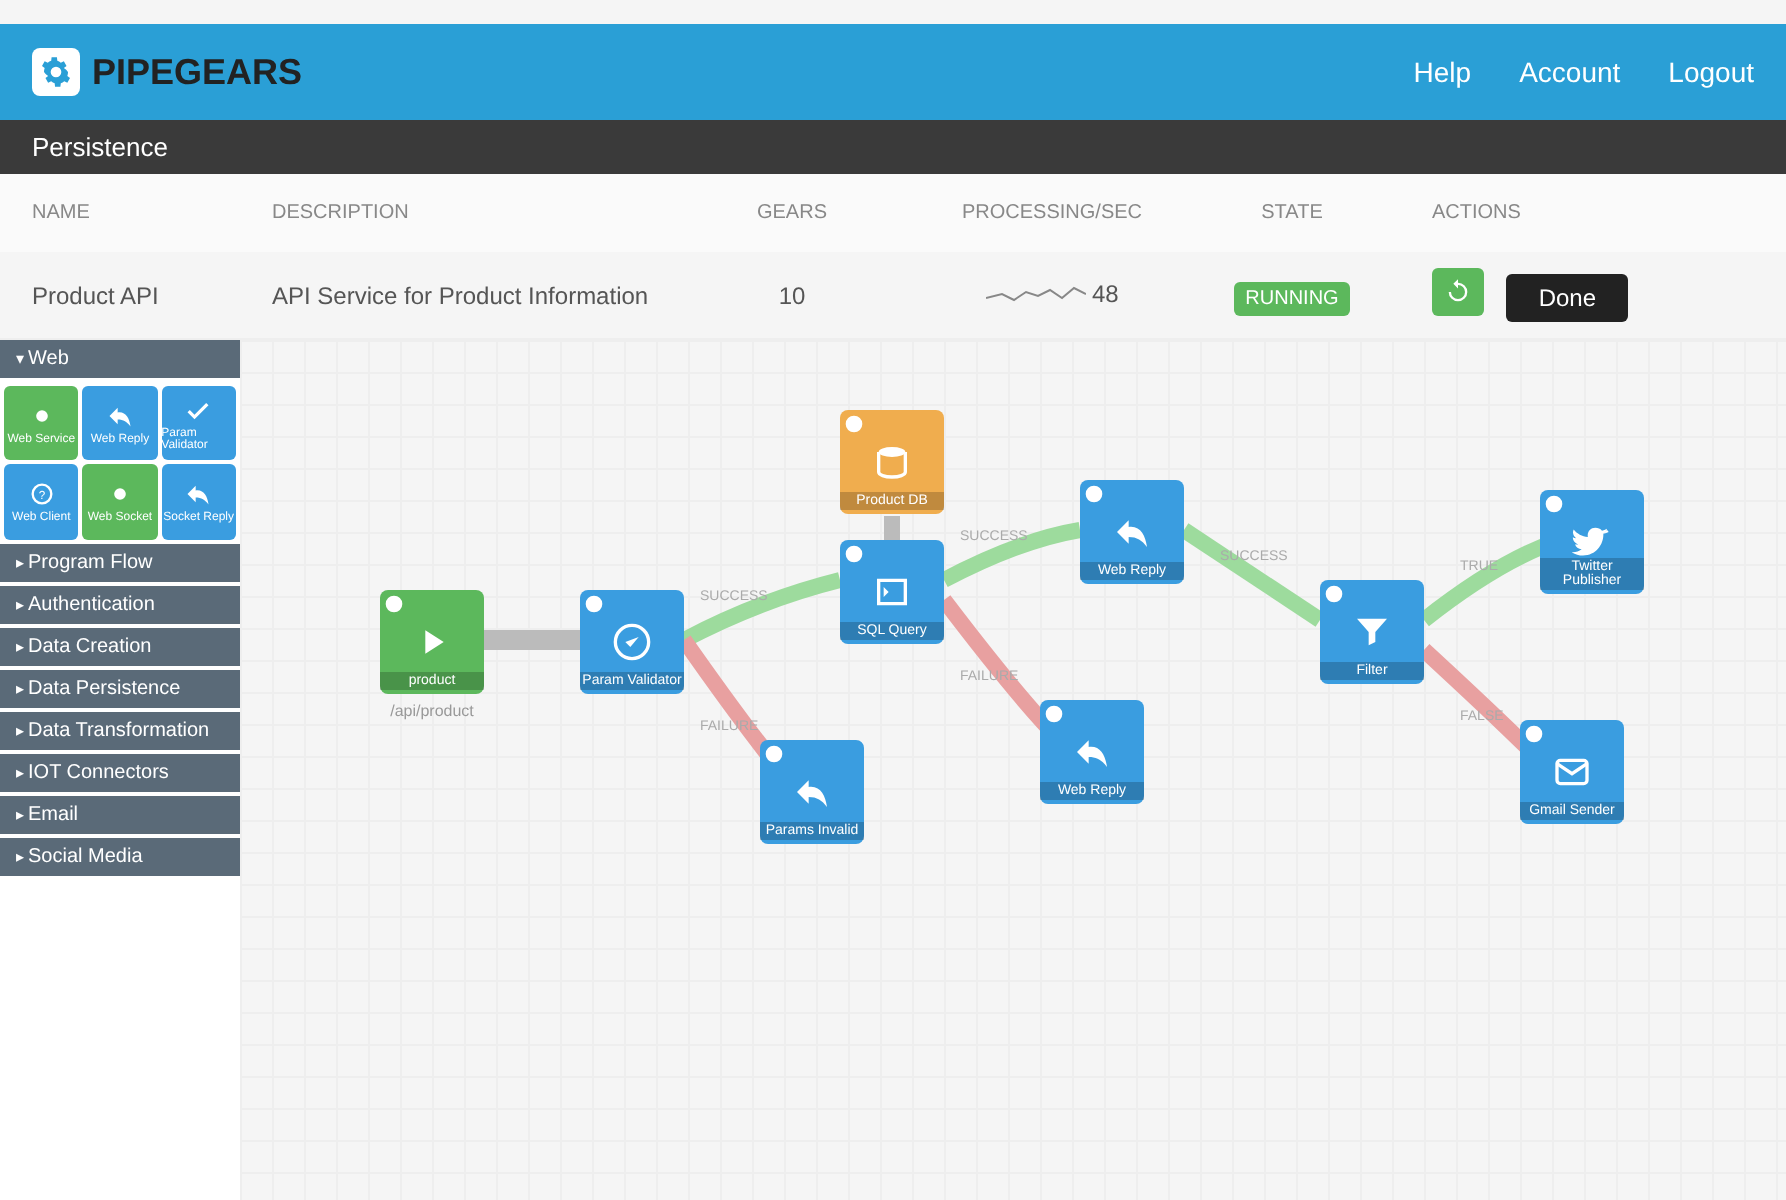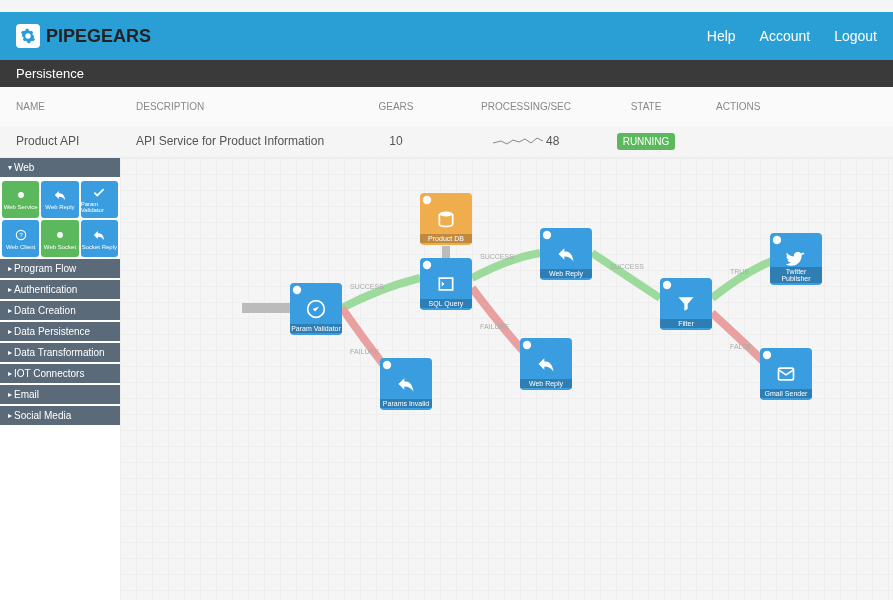--- a/index.html
+++ b/index.html
@@ -79,20 +79,28 @@
     <div class="col-name">Product API</div>
     <div class="col-desc">API Service for Product Information</div>
     <div class="col-gears">10</div>
     <div class="col-proc">
       <svg class="sparkline" width="50" height="14">
           <polyline points="0,8 8,6 14,9 20,5 26,7 32,4 38,8 44,3 50,6" fill="none" stroke="#888" stroke-width="1"></polyline>
         </svg>
       <span>48</span>
     </div>
     <div class="col-state"><span class="state-badge">RUNNING</span></div>
+    <div class="col-actions">
+      <button class="refresh-btn">
+        <svg width="14" height="14" viewBox="0 0 24 24" fill="#fff">
+            <path d="M12 4V1L8 5l4 4V6a6 6 0 11-6 6H4a8 8 0 108-8z"></path>
+          </svg>
+      </button>
+      <button class="done-btn">Done</button>
+    </div>
   </div>
 
   <div class="main">
     <div class="sidebar">
       <div class="side-section open">Web</div>
       <div class="gear-grid">
         <div class="gear-tile green">
             <svg class="tile-icon" viewBox="0 0 24 24" fill="#fff">
               <circle cx="12" cy="12" r="5"></circle>
             </svg>
@@ -146,20 +154,30 @@
         <path d="M 222 150 Q 260 130 300 120" stroke="#9ddb9d" stroke-width="8" fill="none"></path>
         <path d="M 222 150 Q 250 190 270 215" stroke="#e8a0a0" stroke-width="8" fill="none"></path>
         <path d="M 326 88 L 326 108" stroke="#bbb" stroke-width="8" fill="none"></path>
         <path d="M 352 120 Q 390 100 420 95" stroke="#9ddb9d" stroke-width="8" fill="none"></path>
         <path d="M 352 130 Q 390 180 410 200" stroke="#e8a0a0" stroke-width="8" fill="none"></path>
         <path d="M 472 95 Q 510 120 540 140" stroke="#9ddb9d" stroke-width="8" fill="none"></path>
         <path d="M 592 140 Q 630 110 660 100" stroke="#9ddb9d" stroke-width="8" fill="none"></path>
         <path d="M 592 155 Q 630 190 650 210" stroke="#e8a0a0" stroke-width="8" fill="none"></path>
       </svg>
 
+      <div class="node green" style="left:70px;top:125px">
+        <svg class="gear-sm" viewBox="0 0 24 24" fill="#fff">
+            <circle cx="12" cy="12" r="10"></circle>
+          </svg>
+        <svg class="node-icon" viewBox="0 0 24 24" fill="#fff">
+            <path d="M8 5v14l11-7z"></path>
+          </svg>
+        <div class="node-label">product</div>
+        <div class="node-sublabel">/api/product</div>
+      </div>
 
       <div class="node blue" style="left:170px;top:125px">
         <svg class="gear-sm" viewBox="0 0 24 24" fill="#fff">
             <circle cx="12" cy="12" r="10"></circle>
           </svg>
         <svg class="node-icon" viewBox="0 0 24 24" fill="#fff">
             <circle cx="12" cy="12" r="10" fill="none" stroke="#fff" stroke-width="2"></circle>
             <path d="M8 12l3 3 5-6"></path>
           </svg>
         <div class="node-label">Param Validator</div>

